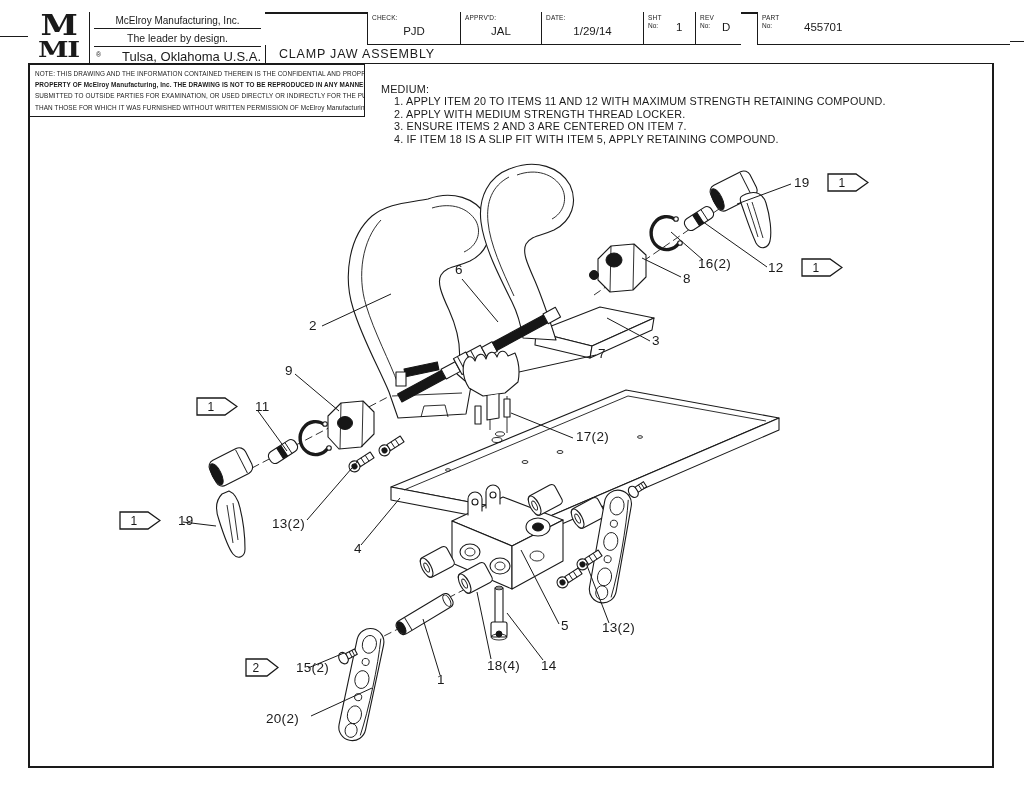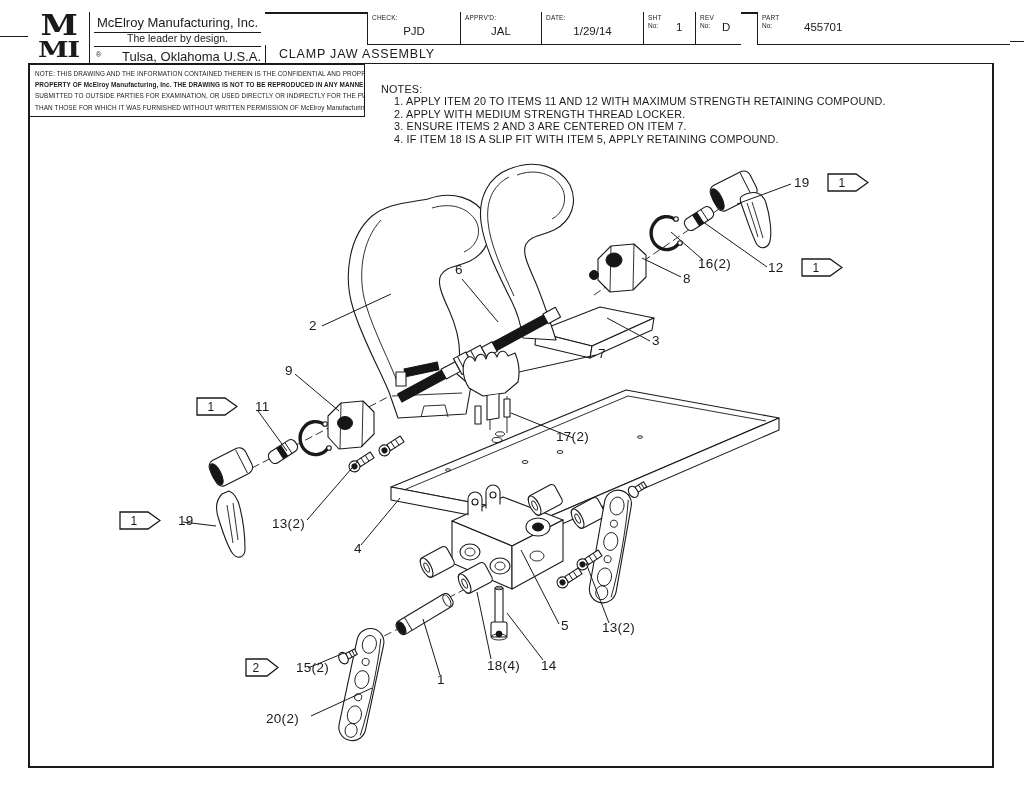--- a/index.html
+++ b/index.html
@@ -17,21 +17,21 @@
   .tb-label { position:absolute; left:4px; top:2px; font-size:6.5px; letter-spacing:.2px; }
   .tb-label2 { position:absolute; left:4px; top:10px; font-size:6.5px; }
   .tb-value { position:absolute; left:0; right:0; top:13px; text-align:center; font-size:11.5px; }
   .tb-value-side { position:absolute; top:9px; font-size:11.5px; }
   .logo-m  { position:absolute; left:0; right:0; top:1px; text-align:center;
              font-family:"DejaVu Serif", serif; font-weight:900; font-size:27px; line-height:25px;
              transform:scaleX(1.25); letter-spacing:-1px; }
   .logo-mi { position:absolute; left:0; right:0; top:25px; text-align:center;
              font-family:"DejaVu Serif", serif; font-weight:900; font-size:23px; line-height:24px;
              transform:scaleX(1.2); letter-spacing:-1px; }
-  .co-line1 { position:absolute; left:4px; right:4px; top:3px; text-align:center; font-size:13px;
+  .co-line1 { position:absolute; left:4px; right:4px; top:3px; text-align:center; font-size:10px;
               border-bottom:1px solid #1a1a1a; padding-bottom:2px; }
   .co-line2 { position:absolute; left:4px; right:4px; top:20px; text-align:center; font-size:10.5px;
               border-bottom:1px solid #1a1a1a; padding-bottom:2px; }
   .co-line3 { position:absolute; left:4px; right:4px; top:37px; text-align:right; font-size:13px; }
   .co-reg   { position:absolute; left:6px; top:39px; font-size:7px; }
   .dwg-title { position:absolute; left:13px; top:2px; font-size:12.5px; letter-spacing:.8px; }
 
   
   .conf-note { left:28px; top:64px; width:337px; height:53px; border:1.5px solid #1a1a1a;
                padding:3px 5px 0 6px; font-size:6.4px; line-height:11.2px; letter-spacing:.1px;
@@ -114,21 +114,21 @@
   </div>
 
   <div class="abs conf-note">
     <div>NOTE: THIS DRAWING AND THE INFORMATION CONTAINED THEREIN IS THE CONFIDENTIAL AND PROPRIETARY</div>
     <div class="bold">PROPERTY OF McElroy Manufacturing, Inc. THE DRAWING IS NOT TO BE REPRODUCED IN ANY MANNER,</div>
     <div>SUBMITTED TO OUTSIDE PARTIES FOR EXAMINATION, OR USED DIRECTLY OR INDIRECTLY FOR THE PURPOSES OTHER</div>
     <div>THAN THOSE FOR WHICH IT WAS FURNISHED WITHOUT WRITTEN PERMISSION OF McElroy Manufacturing, Inc.</div>
   </div>
 
   <div class="abs notes">
-    <div>NOTES:</div>
+    <div>MEDIUM:</div>
     <div class="item">1.  APPLY ITEM 20 TO ITEMS 11 AND 12 WITH MAXIMUM STRENGTH RETAINING COMPOUND.</div>
     <div class="item">2.  APPLY WITH MEDIUM STRENGTH THREAD LOCKER.</div>
     <div class="item">3.  ENSURE ITEMS 2 AND 3 ARE CENTERED ON ITEM 7.</div>
     <div class="item">4.  IF ITEM 18 IS A SLIP FIT WITH ITEM 5, APPLY RETAINING COMPOUND.</div>
   </div>
 
   <svg class="art" width="1024" height="792" viewBox="0 0 1024 792">
 
     <line class="dash" x1="252" y1="468" x2="430" y2="375"></line>
     <line class="dash" x1="594" y1="295" x2="735" y2="198"></line>
@@ -437,21 +437,21 @@
   <div class="callout" style="left:285px; top:363px;">
     <span>9</span>
   </div>
   <div class="callout" style="left:196px; top:397px;">
     <svg class="flag-svg" width="42" height="19" viewBox="0 0 42 19">
       <polygon points="1,1 29,1 41,9.5 29,18 1,18"></polygon>
       <text x="15" y="14" text-anchor="middle">1</text>
     </svg>
     <span>11</span>
   </div>
-  <div class="callout" style="left:556px; top:429px;">
+  <div class="callout" style="left:576px; top:429px;">
     <span>17(2)</span>
   </div>
   <div class="callout" style="left:272px; top:516px;">
     <span>13(2)</span>
   </div>
   <div class="callout" style="left:354px; top:541px;">
     <span>4</span>
   </div>
   <div class="callout" style="left:119px; top:511px;">
     <svg class="flag-svg" width="42" height="19" viewBox="0 0 42 19">

